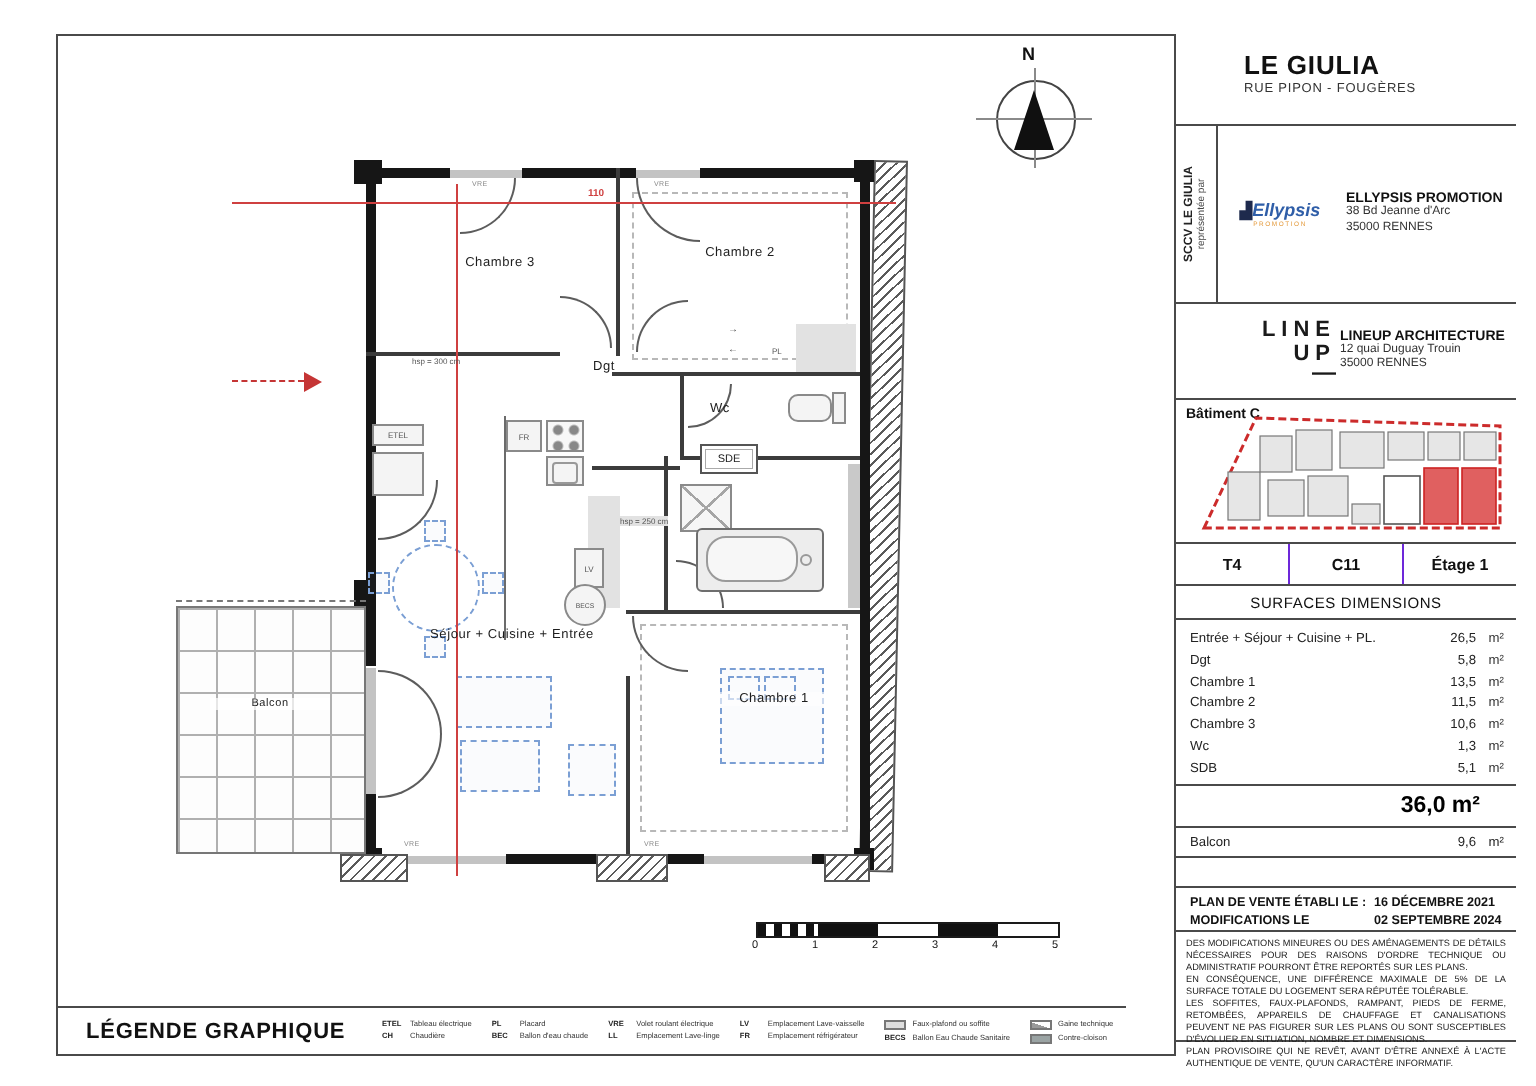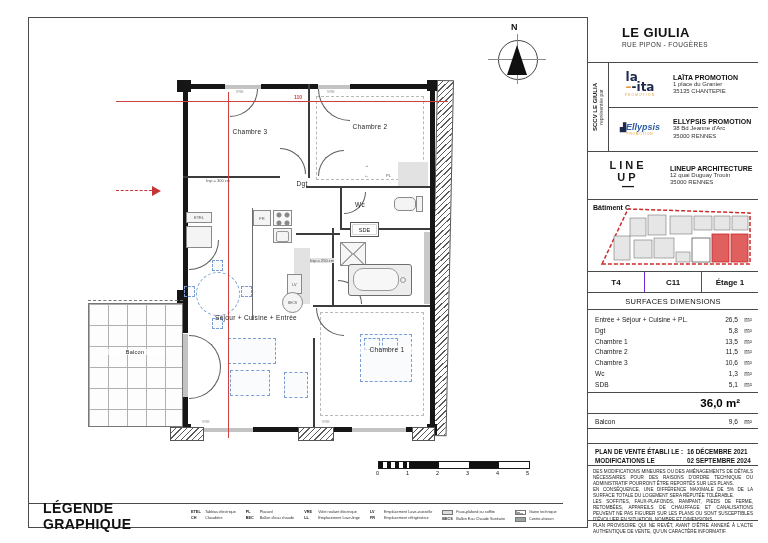--- a/index.html
+++ b/index.html
@@ -46,21 +46,21 @@
   .laita{font-weight:bold;font-size:12px;line-height:.85;color:#1e2a4d;font-family:"DejaVu Sans",sans-serif;}
   .laita .dash{color:#e49a3c;}
   .logosub{font-size:3.2px;letter-spacing:1.2px;color:#e49a3c;margin-top:1px;}
   .elly{font-style:italic;font-weight:bold;font-size:9px;color:#2f5ea8;}
   .elly .blds{color:#1e2a4d;font-style:normal;font-size:8px;}
   .ellysub{font-size:3.2px;letter-spacing:.8px;color:#e49a3c;background:#fff;}
   .promtxt{flex:1;padding-left:2px;}
   .promtxt .n{font-size:7px;font-weight:bold;color:#111;}
   .promtxt .a{font-size:6px;color:#333;line-height:1.25;}
   .tb-arch{height:48px;display:flex;align-items:center;}
-  .lineup{width:80px;text-align:center;font-weight:bold;font-size:11px;letter-spacing:3px;line-height:1.05;color:#1a1a1a;}
+  .lineup{width:80px;text-align:right;font-weight:bold;font-size:11px;letter-spacing:3px;line-height:1.05;color:#1a1a1a;}
   .lineup .dash{letter-spacing:0;font-size:12px;line-height:.6;}
   .tb-bat{height:72px;}
   .batlab{position:absolute;left:5px;top:4px;font-size:7px;font-weight:bold;color:#111;}
   .tb-unit{height:21px;display:flex;}
   .tb-unit div{flex:1;display:flex;align-items:center;justify-content:center;font-size:8px;font-weight:bold;color:#111;box-sizing:border-box;}
   .tb-unit div+div{border-left:1px solid #6d28d9;}
   .tb-surft{height:17px;display:flex;align-items:center;justify-content:center;font-size:7.5px;color:#111;letter-spacing:.3px;}
   .tb-table{height:83px;padding:5px 6px 0 7px;box-sizing:border-box;}
   .srow{display:flex;font-size:6.6px;color:#222;line-height:10.8px;}
   .srow .sl{flex:1;}
@@ -70,21 +70,21 @@
   .tb-balc{height:15px;display:flex;align-items:center;padding:0 6px 0 7px;font-size:6.6px;}
   .tb-balc .sl{flex:1;}
   .tb-gap{height:14px;border-bottom:none;}
   .tb-dates{height:23px;border-top:1px solid #4a4a4a;padding:3px 6px 0 7px;}
   .drow{display:flex;font-size:6.3px;font-weight:bold;color:#111;line-height:9px;}
   .drow .dl{width:92px;}
   .tb-disc{height:55px;padding:3px 5px;font-size:4.6px;color:#222;line-height:1.3;text-align:justify;}
   .tb-disc div{margin:0;}
   
   #legend{left:28px;top:503px;width:535px;height:25px;border:1.5px solid #4a4a4a;border-right:none;box-sizing:border-box;display:flex;align-items:center;background:#fff;}
-  #legend .ltitle{width:148px;padding-left:14px;font-size:14px;font-weight:bold;letter-spacing:.4px;color:#111;}
+  #legend .ltitle{width:148px;padding-left:14px;font-size:11px;font-weight:bold;letter-spacing:.4px;color:#111;}
   .lcols{flex:1;display:flex;gap:10px;padding-right:4px;}
   .lcol{display:flex;flex-direction:column;gap:2px;}
   .litem{display:flex;align-items:center;gap:3px;font-size:3.8px;color:#333;white-space:nowrap;}
   .labbr{font-weight:bold;color:#222;min-width:11px;}
   .sw{width:11px;height:5px;box-sizing:border-box;border:.5px solid #777;}
   .sw.fp{background:#ddd;}
   .sw.gt{background:linear-gradient(to top right,#9a9a9a 45%,#fff 46%);}
   .sw.cc{background:#9aa3a3;}
   
   .nlab{font-size:9px;font-weight:bold;color:#111;}
@@ -247,31 +247,20 @@
     </div>
 
     <div class="tb-sec tb-prom">
       <div class="sccv">
         <div class="rot">
           <div class="l1">SCCV LE GIULIA</div>
           <div class="l2">représentée par</div>
         </div>
       </div>
       <div class="promcol">
-        <div class="promrow">
-          <div class="logocell">
-            <div class="laita"><span>la</span><br><span class="dash">–</span><span>-ita</span></div>
-            <div class="logosub">PROMOTION</div>
-          </div>
-          <div class="promtxt">
-            <div class="n">LAÏTA PROMOTION</div>
-            <div class="a">1 place du Granier</div>
-            <div class="a">35135 CHANTEPIE</div>
-          </div>
-        </div>
         <div class="promrow">
           <div class="logocell">
             <div class="elly"><span class="blds">▟</span><span>Ellypsis</span></div>
             <div class="ellysub">PROMOTION</div>
           </div>
           <div class="promtxt">
             <div class="n">ELLYPSIS PROMOTION</div>
             <div class="a">38 Bd Jeanne d'Arc</div>
             <div class="a">35000 RENNES</div>
           </div>

